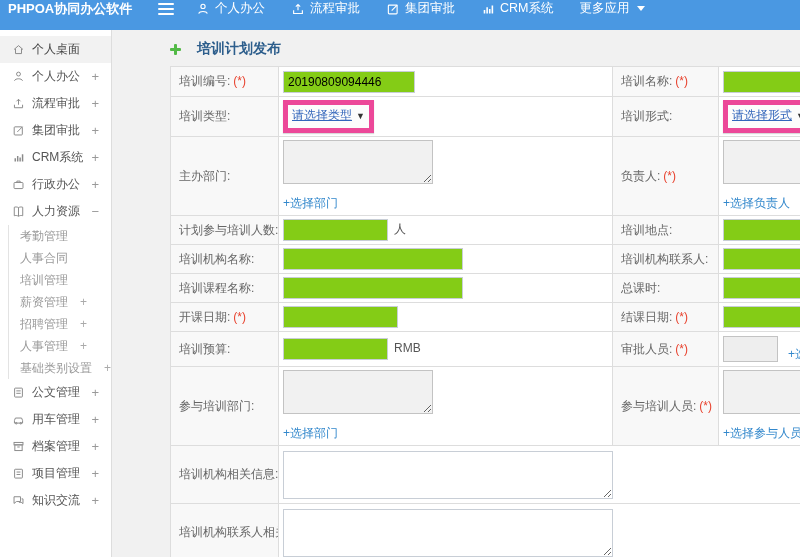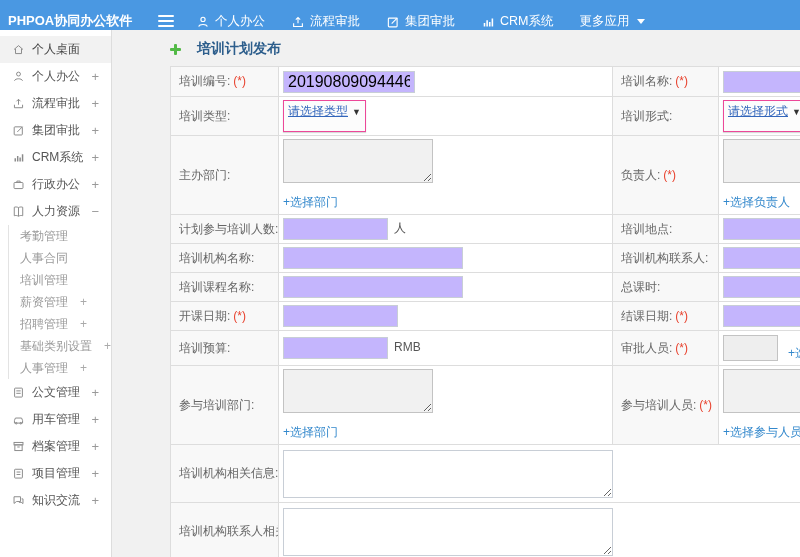--- a/index.html
+++ b/index.html
@@ -1,20 +1,20 @@
 <!DOCTYPE html>
 <html><head>
 <meta charset="utf-8">
 <style>
   * { margin:0; padding:0; box-sizing:border-box; }
   html,body { width:800px; height:557px; overflow:hidden; background:#f1f1f1;
     font-family:"Liberation Sans","DejaVu Sans",sans-serif; font-size:12px; color:#666; }
 
   
-  .topbar { height:30px; background:#4a98e2; display:flex; align-items:flex-end; color:#fff; }
+  .topbar { height:30px; background:#4a98e2; display:flex; align-items:flex-start; color:#fff; }
   .logo { width:112px; padding-left:8px; font-size:13px; font-weight:bold; white-space:nowrap; }
   .hamburger { margin-left:46px; width:16px; cursor:pointer; }
   .hamburger div { height:2px; background:#fff; margin:3px 0; border-radius:1px; }
   .topnav { display:flex; margin-left:22px; gap:26px; align-items:center; }
   .topnav .nav-item { display:flex; align-items:center; gap:5px; cursor:pointer; font-size:12.5px; white-space:nowrap; }
   .topnav svg { width:14px; height:14px; stroke:#fff; fill:none; stroke-width:1.3; }
   .caret { width:0; height:0; border-left:4px solid transparent; border-right:4px solid transparent; border-top:5px solid #fff; margin-left:3px; }
 
   
   .layout { display:flex; height:527px; }
@@ -39,23 +39,23 @@
 
   table.form { border-collapse:collapse; margin-top:6px; table-layout:fixed; width:778px; }
   td { border:1px solid #ddd; vertical-align:middle; font-size:12px; }
   td.lbl { background:#f8f8f8; padding-left:8px; color:#666; white-space:nowrap; overflow:hidden; }
   td.fld { background:#fff; padding:3px 0 3px 4px; white-space:nowrap; }
   tr.h30 td { height:30px; } tr.h27 td { height:27px; } tr.h60 td { height:60px; }
   tr.h58 td { height:58px;margin-left:24px; } tr.h47 td { height:47px; }
   .req { color:#e8432f; margin-left:3px; }
   .sfx { color:#555; margin-left:6px; }
 
-  input[type=text] { height:22px; border:1px solid #c8ced6; padding:1px 4px; font-size:16px;
-    font-family:inherit; background:#c4b5fd; vertical-align:middle; }
-  .fake-select { display:inline-block; border:1px solid #ec4899; background:#fcfcfc; padding:2px 4px 11px 4px;
+  input[type=text] { height:22px; border:1px solid #c8ced6; padding:1px 4px; font-size:12px;
+    font-family:inherit; background:#84cc16; vertical-align:middle; }
+  .fake-select { display:inline-block; border:5px solid #ec4899; background:#fcfcfc; padding:2px 4px 4px 4px;
     color:#3366bb; text-decoration:underline; cursor:pointer; box-shadow:0 1px 1px rgba(0,0,0,.15); }
   .fake-select .arr { color:#333; text-decoration:none; display:inline-block; margin-left:4px; font-size:9px; }
   textarea { border:1px solid #c3c3c3; font-family:inherit; font-size:12px; display:block; }
   textarea.gray { background:#f1f1f1; width:150px; height:44px; }
   textarea.gray.clip { width:140px; }
   textarea.big { width:330px; height:48px; background:#fff; border-color:#c8ced6; }
   textarea.big.short { height:38px; }
   a.sel-link { color:#3388cc; text-decoration:none; cursor:pointer; white-space:nowrap; display:inline-block; margin-top:11px; }
   .gray-input { width:55px; height:26px; background:#eee; border:1px solid #c3c3c3; display:inline-block; vertical-align:middle; }
   .inline-link { margin-left:10px; vertical-align:middle; }
@@ -203,22 +203,22 @@
         </svg>
       <span>人力资源</span>
       <span class="expand">−</span>
     </div>
     <div class="submenu">
       <div class="sub-item"><span>考勤管理</span></div>
       <div class="sub-item"><span>人事合同</span></div>
       <div class="sub-item"><span>培训管理</span></div>
       <div class="sub-item"><span>薪资管理</span><span class="expand">+</span></div>
       <div class="sub-item"><span>招聘管理</span><span class="expand">+</span></div>
+      <div class="sub-item"><span>人事管理</span><span class="expand">+</span></div>
       <div class="sub-item"><span>基础类别设置</span><span class="expand">+</span></div>
-      <div class="sub-item"><span>人事管理</span><span class="expand">+</span></div>
     </div>
     <div class="s-item">
       <svg>
           <use href="#i-doc"></use>
         </svg>
       <span>公文管理</span>
       <span class="expand">+</span>
     </div>
     <div class="s-item">
       <svg>

